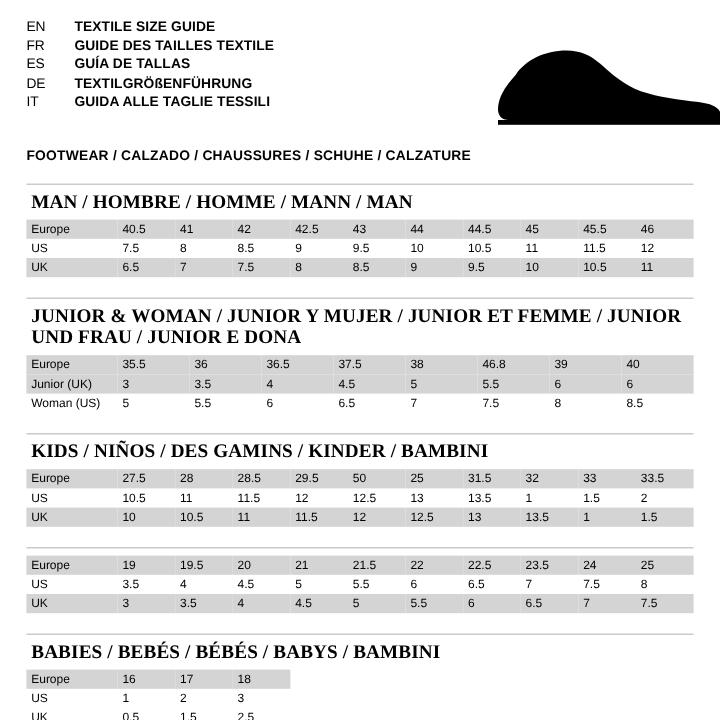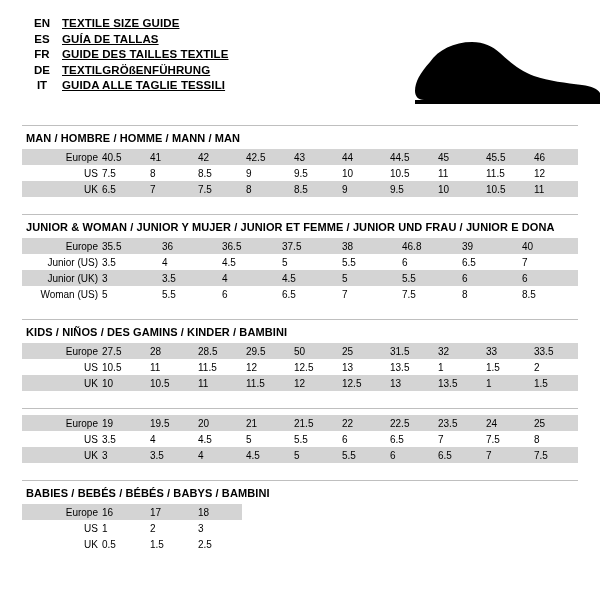--- a/index.html
+++ b/index.html
@@ -32,27 +32,25 @@
   }
   .lang-table td {
     font-size: 11.5px;
     line-height: 15.5px;
     padding: 0;
     vertical-align: top;
     white-space: nowrap;
   }
   .lang-code {
     width: 40px;
-    font-weight: bold;
-    text-align: center;
+    font-weight: normal;
   }
   .lang-title {
     font-weight: bold;
     letter-spacing: .1px;
-    text-decoration: underline;
   }
 
   .shoe {
     position: absolute;
     top: 24px;
     left: 392px;
     width: 190px;
     height: 66px;
   }
 
@@ -65,44 +63,44 @@
 
   
   .group {
     margin-top: 17px;
   }
   .group-sep {
     border-top: 1px solid #bfbfbf;
     margin-bottom: 6px;
   }
   .group-head {
-    font-size: 11px;
+    font-size: 16px;
     font-weight: bold;
     padding: 0 0 5px 4px;
     letter-spacing: .1px;
+    font-family: Liberation Serif, serif;
   }
   table.sizes {
     border-collapse: collapse;
     width: 100%;
     table-layout: fixed;
   }
   table.sizes td {
     font-size: 10px;
     line-height: 11px;
     height: 16px;
     padding: 0 0 0 4px;
     text-align: left;
     white-space: nowrap;
   }
   table.sizes tr.shaded td {
     background: #d4d4d4;
   }
   table.sizes td.lbl {
     width: 72px;
-    text-align: right;
   }
   
   table.sizes.short tr.shaded td {
     background: transparent;
   }
   table.sizes.short tr.shaded td.shade-on {
     background: #d4d4d4;
   }
 </style>
 </head>
@@ -111,44 +109,45 @@
 <div class="page">
 
   <div class="header">
     <table class="lang-table">
       <tbody>
           <tr>
         <td class="lang-code">EN</td>
         <td class="lang-title">TEXTILE SIZE GUIDE</td>
       </tr>
       <tr>
+        <td class="lang-code">FR</td>
+        <td class="lang-title">GUIDE DES TAILLES TEXTILE</td>
+      </tr>
+      <tr>
         <td class="lang-code">ES</td>
         <td class="lang-title">GUÍA DE TALLAS</td>
-      </tr>
-      <tr>
-        <td class="lang-code">FR</td>
-        <td class="lang-title">GUIDE DES TAILLES TEXTILE</td>
       </tr>
       <tr>
         <td class="lang-code">DE</td>
         <td class="lang-title">TEXTILGRÖßENFÜHRUNG</td>
       </tr>
       <tr>
         <td class="lang-code">IT</td>
         <td class="lang-title">GUIDA ALLE TAGLIE TESSILI</td>
       </tr>
     </tbody>
       </table>
 
     <svg class="shoe" viewBox="0 0 190 66">
       <path fill="#000000" d="M16 22 C24 10, 40 2, 58 2 C70 2, 78 6, 86 13 C96 22, 106 31, 120 36 C135 41, 152 43, 168 45 C180 46.5, 186 50, 187 56 L187 60 L10 60 C4 60, 1 56, 1 51 C1 42, 6 33, 16 22 Z"></path>
       <rect fill="#000000" x="1" y="60" width="186" height="4"></rect>
     </svg>
   </div>
 
+  <div class="section-title">FOOTWEAR / CALZADO / CHAUSSURES / SCHUHE / CALZATURE</div>
 
   <div class="group">
     <div class="group-sep"></div>
     <div class="group-head">MAN / HOMBRE / HOMME / MANN / MAN</div>
     <table class="sizes">
       <tbody>
           <tr class="shaded">
         <td class="lbl">Europe</td>
         <td>40.5</td>
         <td>41</td>
@@ -199,31 +198,20 @@
           <tr class="shaded">
         <td class="lbl">Europe</td>
         <td>35.5</td>
         <td>36</td>
         <td>36.5</td>
         <td>37.5</td>
         <td>38</td>
         <td>46.8</td>
         <td>39</td>
         <td>40</td>
-      </tr>
-      <tr>
-        <td class="lbl">Junior (US)</td>
-        <td>3.5</td>
-        <td>4</td>
-        <td>4.5</td>
-        <td>5</td>
-        <td>5.5</td>
-        <td>6</td>
-        <td>6.5</td>
-        <td>7</td>
       </tr>
       <tr class="shaded">
         <td class="lbl">Junior (UK)</td>
         <td>3</td>
         <td>3.5</td>
         <td>4</td>
         <td>4.5</td>
         <td>5</td>
         <td>5.5</td>
         <td>6</td>

